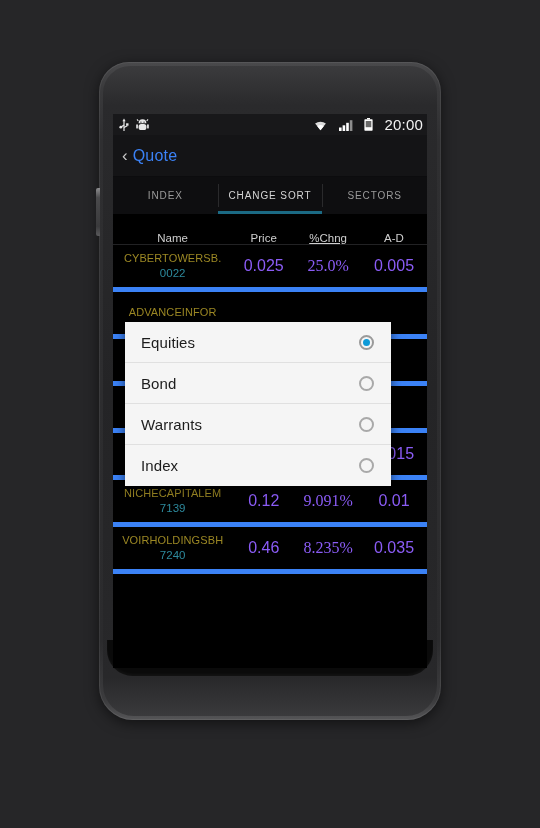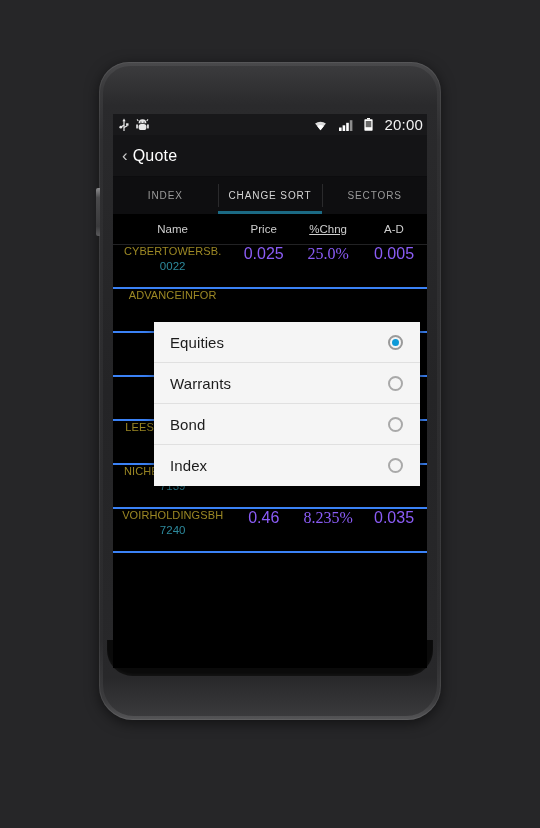--- a/index.html
+++ b/index.html
@@ -103,21 +103,21 @@
     border-bottom: 1px solid #0c0c0e;
   }
   .ab-back {
     color: #c8c8c8;
     font-size: 17px;
     line-height: 1;
     margin-right: 5px;
     font-weight: 300;
   }
   .ab-title {
-    color: #ffffff;
+    color: #3b82f6;
     font-size: 16px;
     font-weight: 400;
     letter-spacing: 0.2px;
   }
   .ab-actions {
     margin-left: auto;
     display: flex;
     align-items: center;
     height: 100%;
   }
@@ -164,38 +164,39 @@
     left: 0; right: 0; bottom: 0;
     height: 3px;
     background: transparent;
   }
   .tab.active .underline { background: #1b6a84; }
 
   
   .th-row {
     display: flex;
     height: 30px;
-    align-items: center;
+    align-items: flex-end;
     background: #000;
     border-bottom: 1px solid #222224;
   }
   .th-row div {
     color: #cfcfcf;
     font-size: 11.5px;
     text-align: center;
   }
   .col-name  { width: 38%; }
   .col-price { width: 20%; }
   .col-chng  { width: 21%; text-decoration: underline; }
   .col-ad    { width: 21%; }
 
   .trow {
     display: flex;
+    align-items: center;
     height: 42px;
-    border-bottom: 2px solid #3b82f6;
+    border-bottom: 5px solid #3b82f6;
     background: #000;
   }
   .cell-name {
     width: 38%;
     text-align: center;
     line-height: 1.25;
   }
   .cname {
     display: block;
     color: #9c8824;
@@ -212,21 +213,21 @@
     color: #8b5cf6;
     font-size: 16px;
   }
   .cell-price { width: 20%; }
   .cell-chng  { width: 21%; font-family: Liberation Serif, serif; }
   .cell-ad    { width: 21%; }
 
   
   .dialog {
     position: absolute;
-    left: 41px;
+    left: 12px;
     top: 208px;
     width: 266px;
     background: #f5f5f5;
     box-shadow: 0 2px 10px rgba(0,0,0,0.6);
     z-index: 20;
   }
   .dlg-item {
     display: flex;
     align-items: center;
     height: 41px;
@@ -415,25 +416,25 @@
       <div class="cell-num cell-ad">0.035</div>
     </div>
   </div>
 
   <div class="dialog">
     <div class="dlg-item">
       <span class="dlg-label">Equities</span>
       <span class="radio checked"></span>
     </div>
     <div class="dlg-item">
+      <span class="dlg-label">Bond</span>
+      <span class="radio"></span>
+    </div>
+    <div class="dlg-item">
       <span class="dlg-label">Warrants</span>
-      <span class="radio"></span>
-    </div>
-    <div class="dlg-item">
-      <span class="dlg-label">Bond</span>
       <span class="radio"></span>
     </div>
     <div class="dlg-item">
       <span class="dlg-label">Index</span>
       <span class="radio"></span>
     </div>
   </div>
 
 </div>
 

